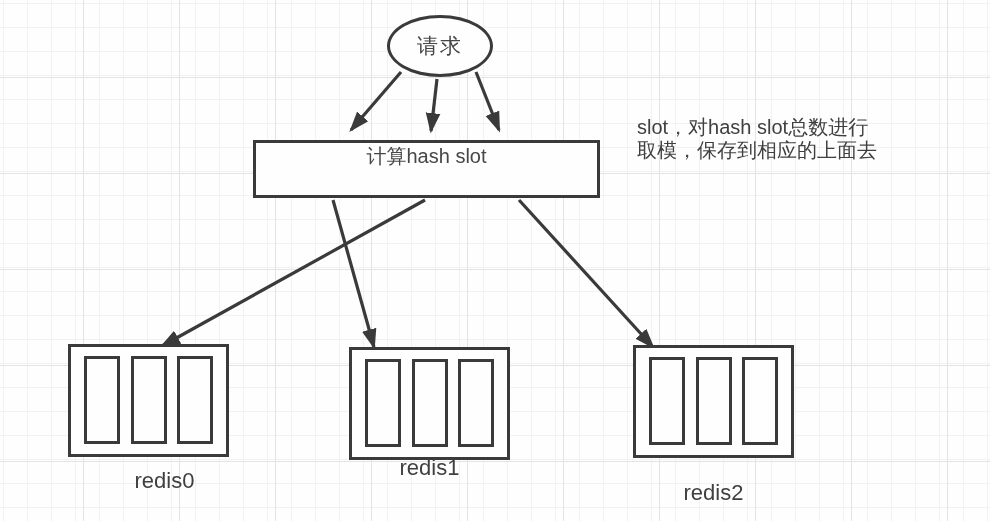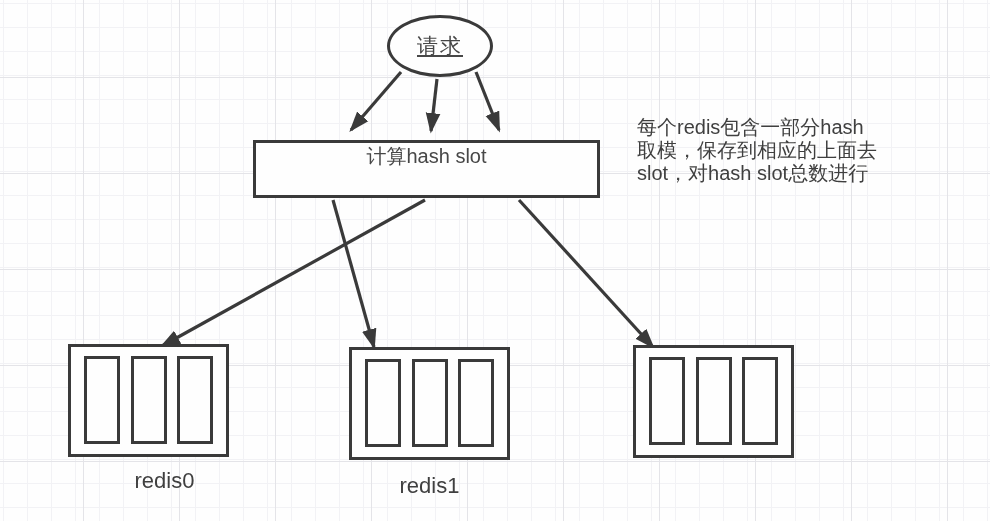--- a/index.html
+++ b/index.html
@@ -34,21 +34,20 @@
     box-sizing: border-box;
     border: 3.5px solid #3a3a3a;
     border-radius: 50%;
     background: #fefefe;
     display: flex;
     align-items: center;
     justify-content: center;
     font-size: 21px;
     color: #474747;
     letter-spacing: 2px;
-    text-decoration: underline;
   }
 
   .hash-box {
     position: absolute;
     left: 253px; top: 140px;
     width: 347px; height: 58px;
     box-sizing: border-box;
     border: 3.5px solid #3a3a3a;
     background: #fefefe;
     display: flex;
@@ -90,21 +89,21 @@
   #redis-node-2 { left: 633px; top: 345px; }
 
   .redis-label {
     position: absolute;
     width: 161px;
     text-align: center;
     font-size: 22px;
     color: #3f3f3f;
   }
   #redis-label-0 { left: 84px;  top: 468px; }
-  #redis-label-1 { left: 349px; top: 473px; }
+  #redis-label-1 { left: 349px; top: 455px; }
   #redis-label-2 { left: 633px; top: 480px; }
 </style>
 </head>
 <body>
 
 <div class="canvas">
 
   <svg class="arrow-layer" viewBox="0 0 990 521" xmlns="http://www.w3.org/2000/svg">
     <defs>
       <marker id="ah" markerUnits="strokeWidth" markerWidth="6.5" markerHeight="5.2" refX="5.6" refY="2.6" orient="auto">
@@ -123,23 +122,22 @@
 
   <div class="ellipse">
     <span>请求</span>
   </div>
 
   <div class="hash-box">
     <span>计算hash slot</span>
   </div>
 
   <div class="note">
-    <div>每个redis包含一部分hash</div>
+    <div>slot，对hash slot总数进行</div>
     <div>取模，保存到相应的上面去</div>
-    <div>slot，对hash slot总数进行</div>
   </div>
 
   <div class="redis-node" id="redis-node-0">
     <div class="slot"></div>
     <div class="slot"></div>
     <div class="slot"></div>
   </div>
   <div class="redis-label" id="redis-label-0">redis0</div>
 
   <div class="redis-node" id="redis-node-1">
@@ -147,14 +145,15 @@
     <div class="slot"></div>
     <div class="slot"></div>
   </div>
   <div class="redis-label" id="redis-label-1">redis1</div>
 
   <div class="redis-node" id="redis-node-2">
     <div class="slot"></div>
     <div class="slot"></div>
     <div class="slot"></div>
   </div>
+  <div class="redis-label" id="redis-label-2">redis2</div>
 
 </div>
 
 </body></html>

